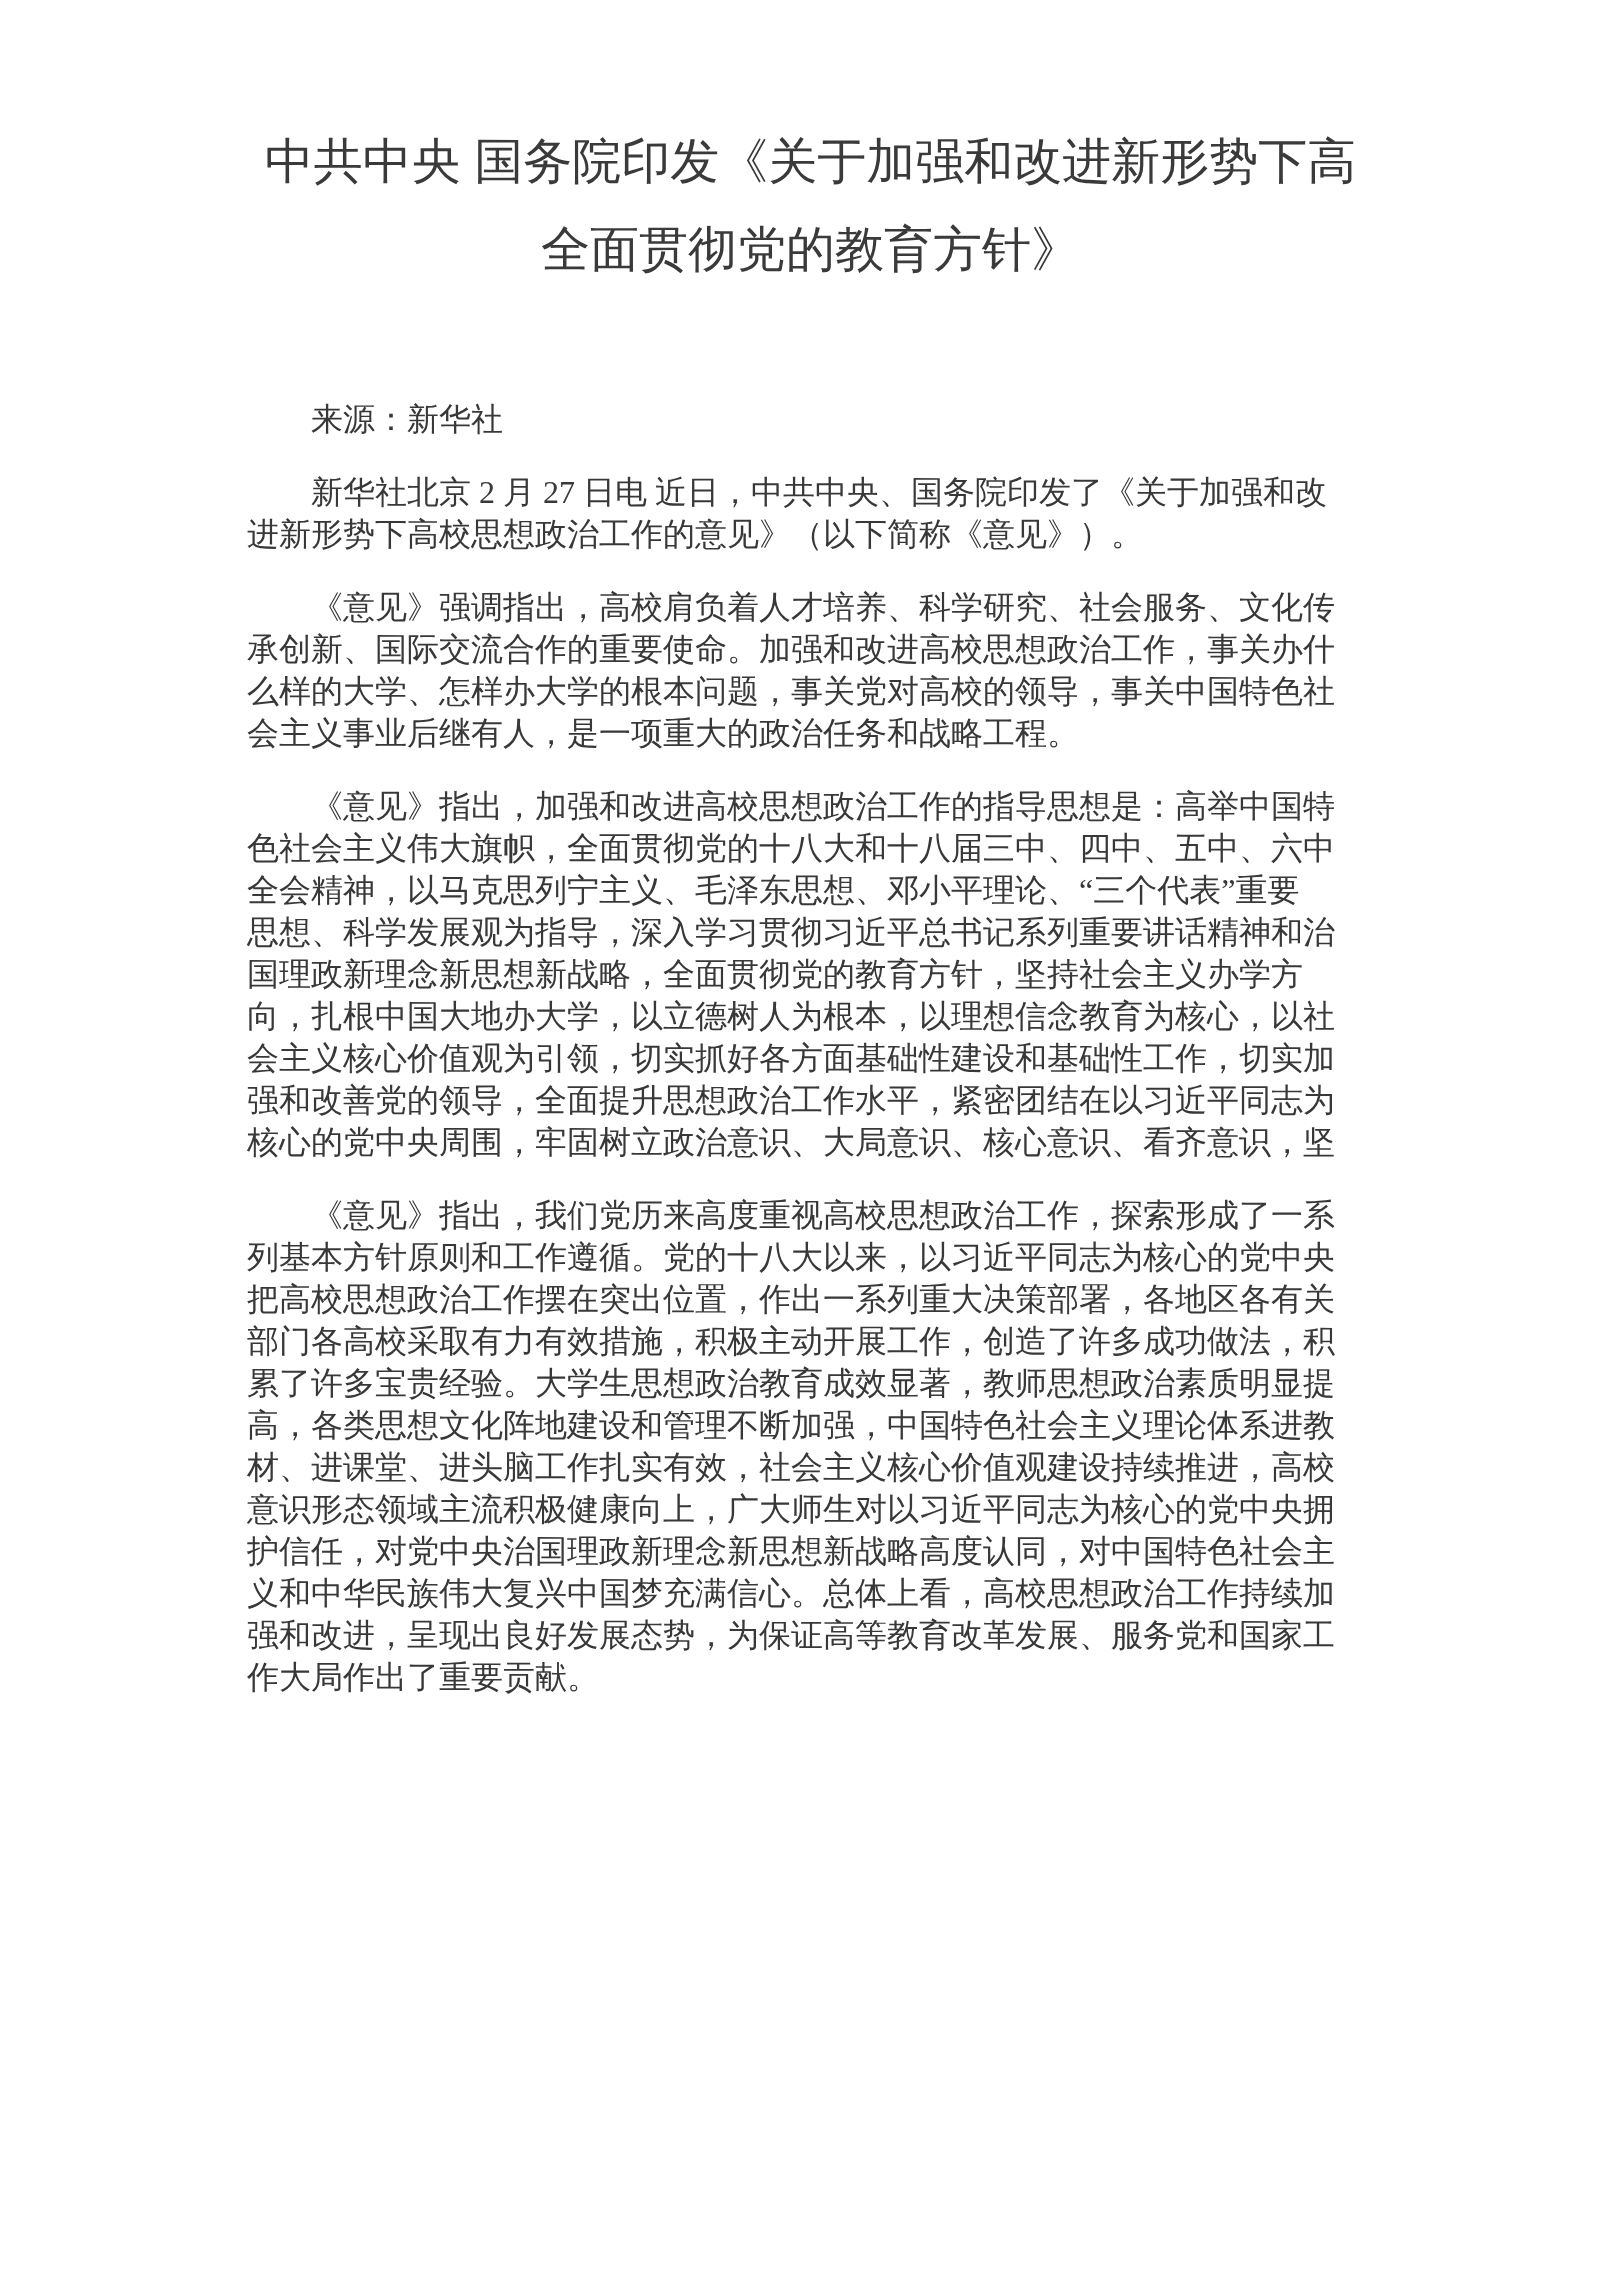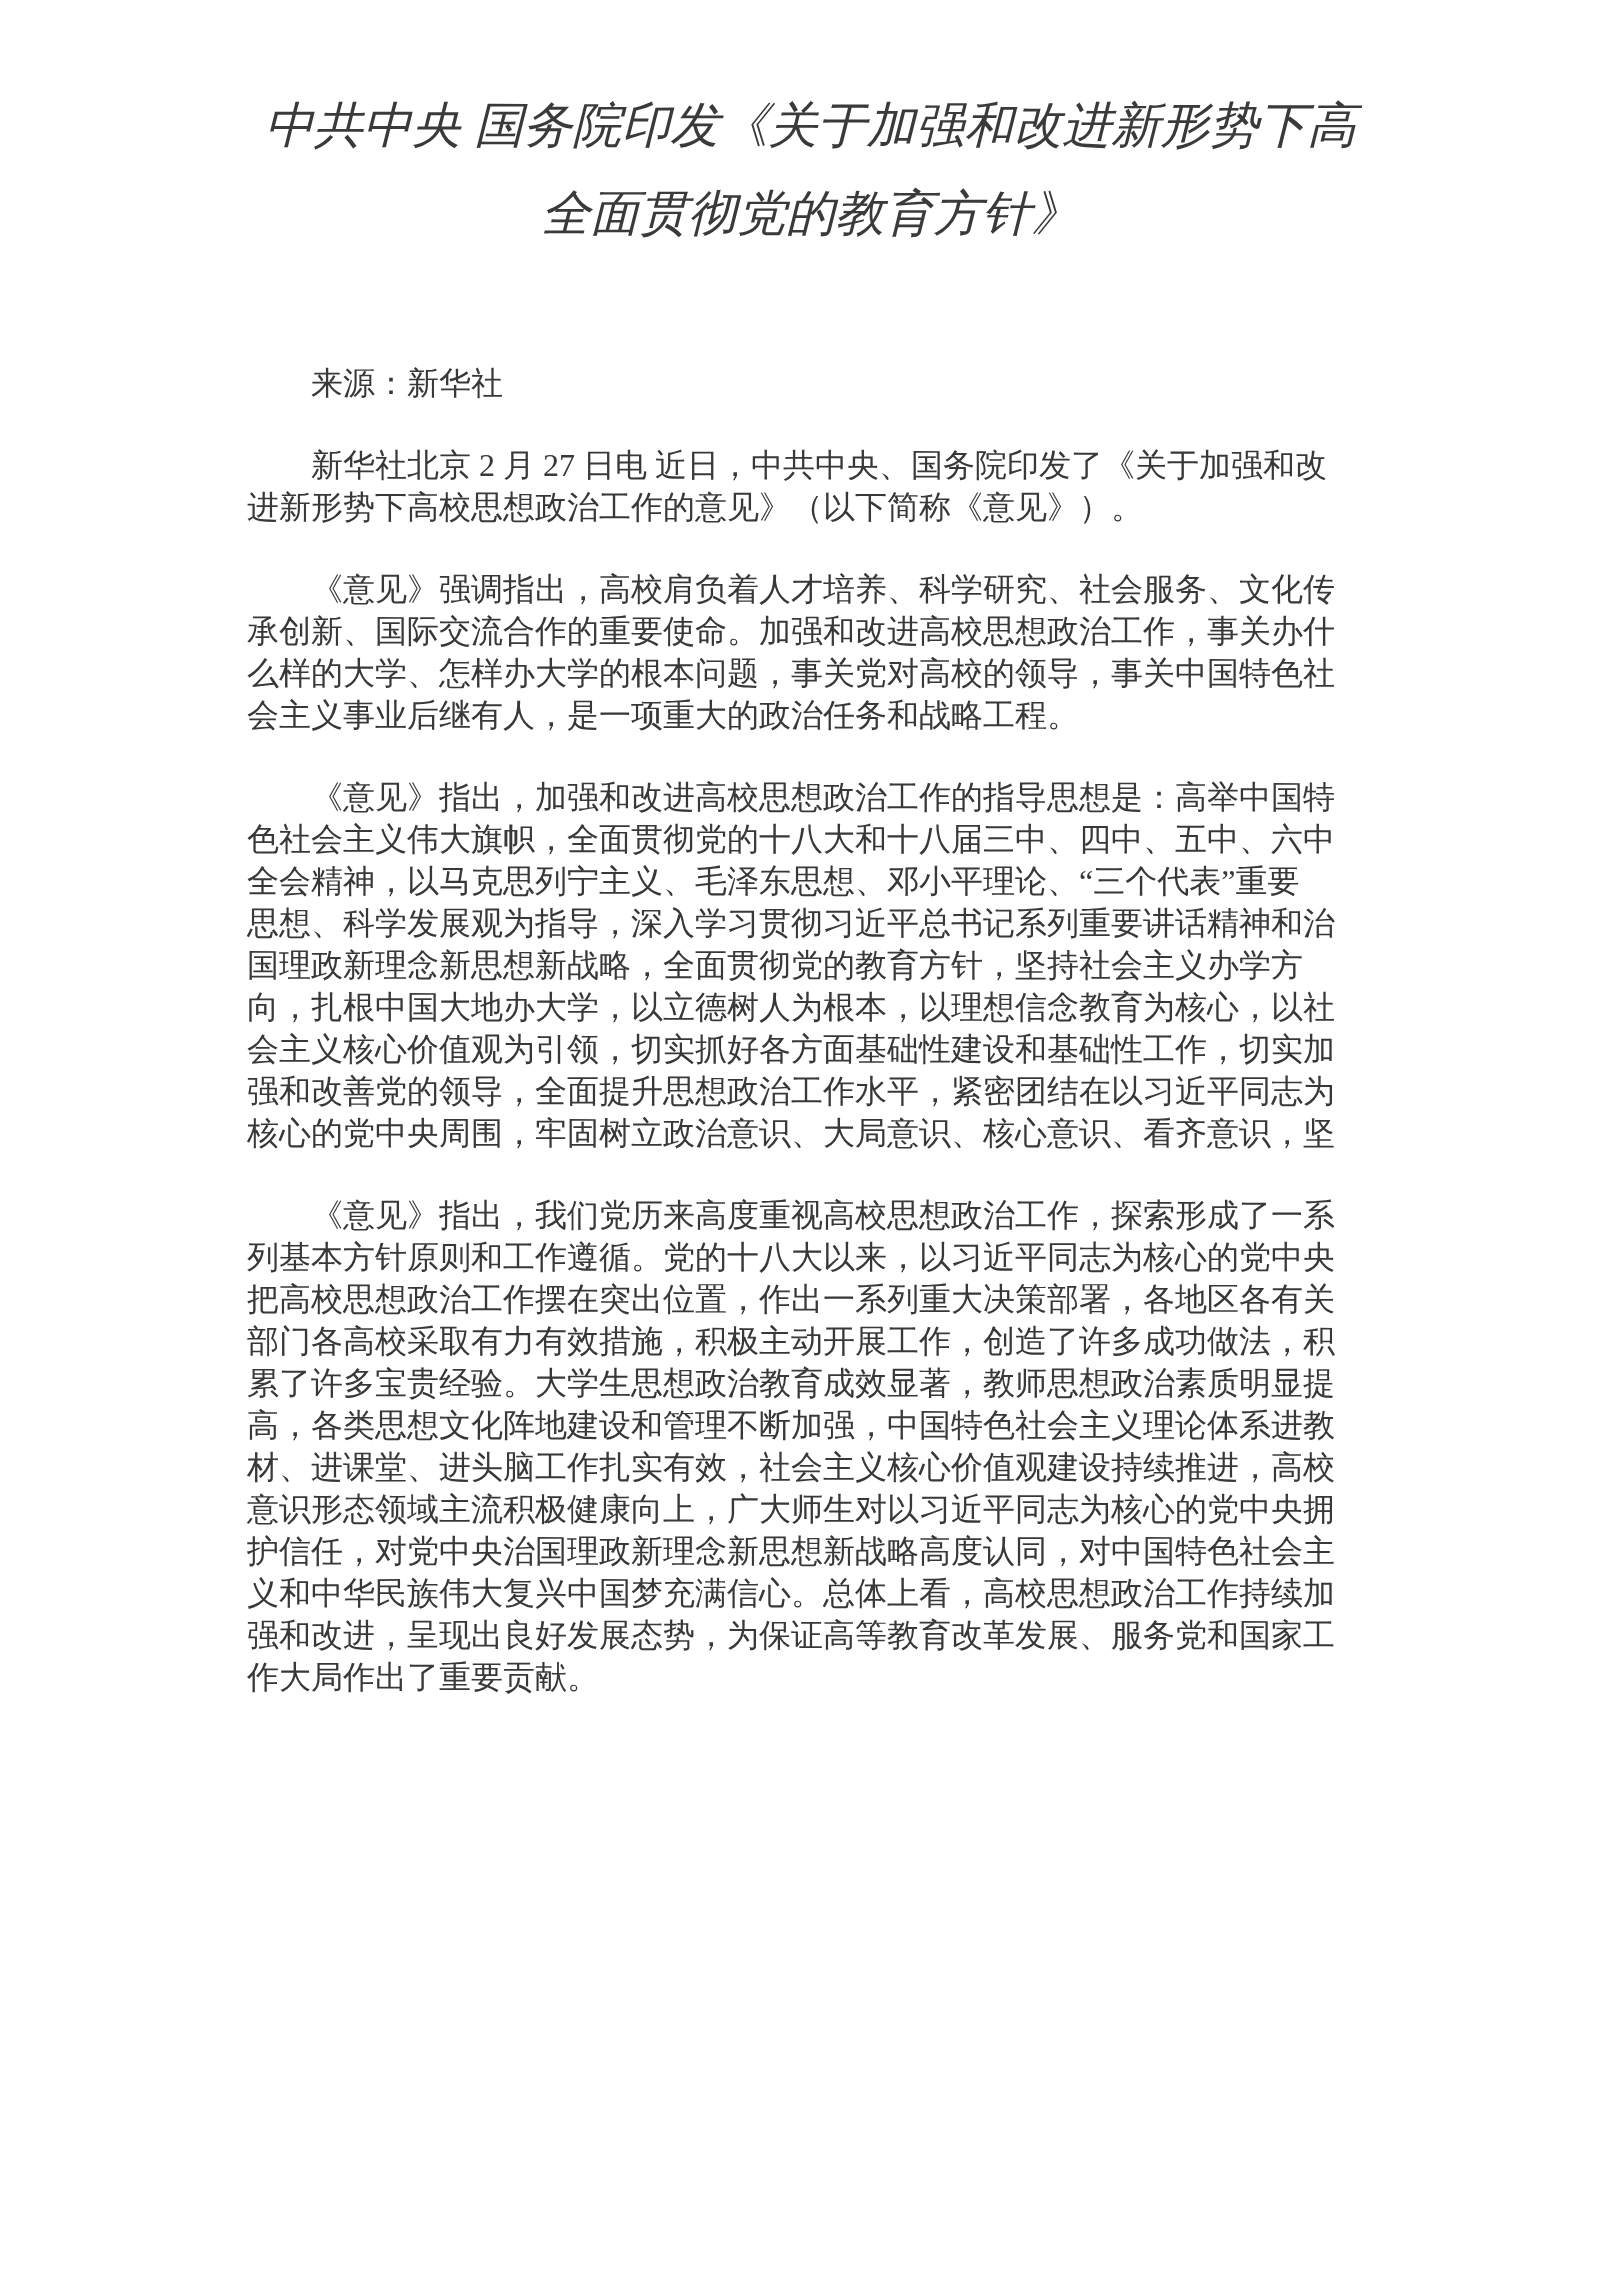--- a/index.html
+++ b/index.html
@@ -9,44 +9,43 @@
   }
   .page {
     position: relative;
     width: 1621px;
     height: 2293px;
     background: #ffffff;
     overflow: hidden;
   }
   .title {
     margin: 0;
-    padding-top: 81px;
+    padding-top: 117px;
     text-align: center;
     font-family: "Liberation Sans", "DejaVu Sans", sans-serif;
     font-weight: normal;
     color: #3a3a3a;
-    font-style: italic;
   }
   .title-line {
     display: block;
     font-size: 49px;
     line-height: 88px;
     white-space: nowrap;
   }
   .content {
     width: 1111px;
     margin-left: 247px;
     font-family: "Liberation Serif", "DejaVu Serif", serif;
     color: #383838;
     font-size: 32px;
     line-height: 42px;
     text-align: left;
   }
   .meta, .para {
-    margin: 40px 0;
+    margin: 31px 0;
     text-indent: 2em;
     white-space: pre-line;
   }
   .first-meta {
     margin-top: 105px;
   }
 </style>
 </head>
 <body>
 

